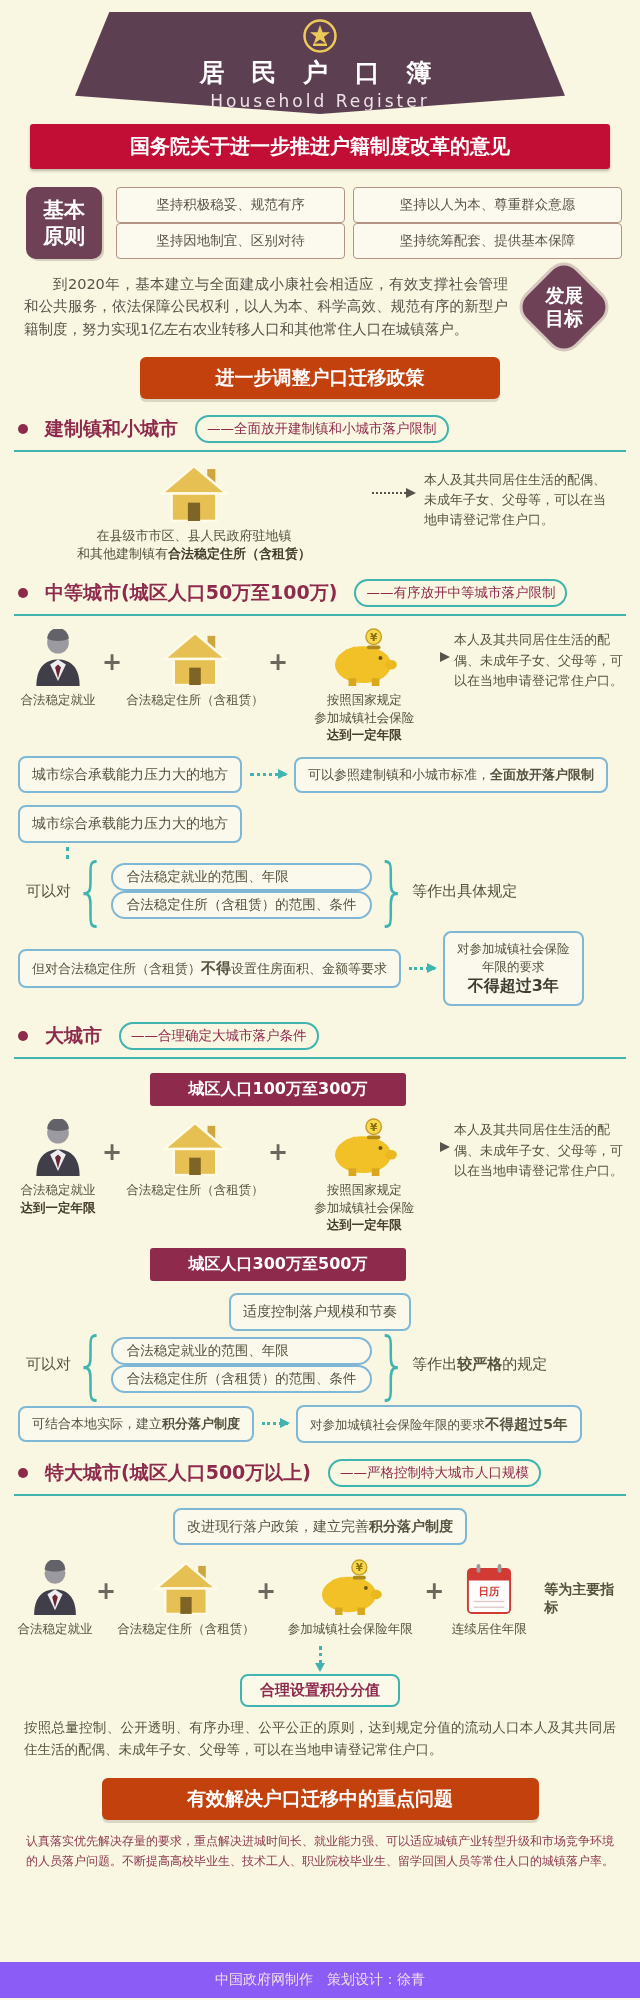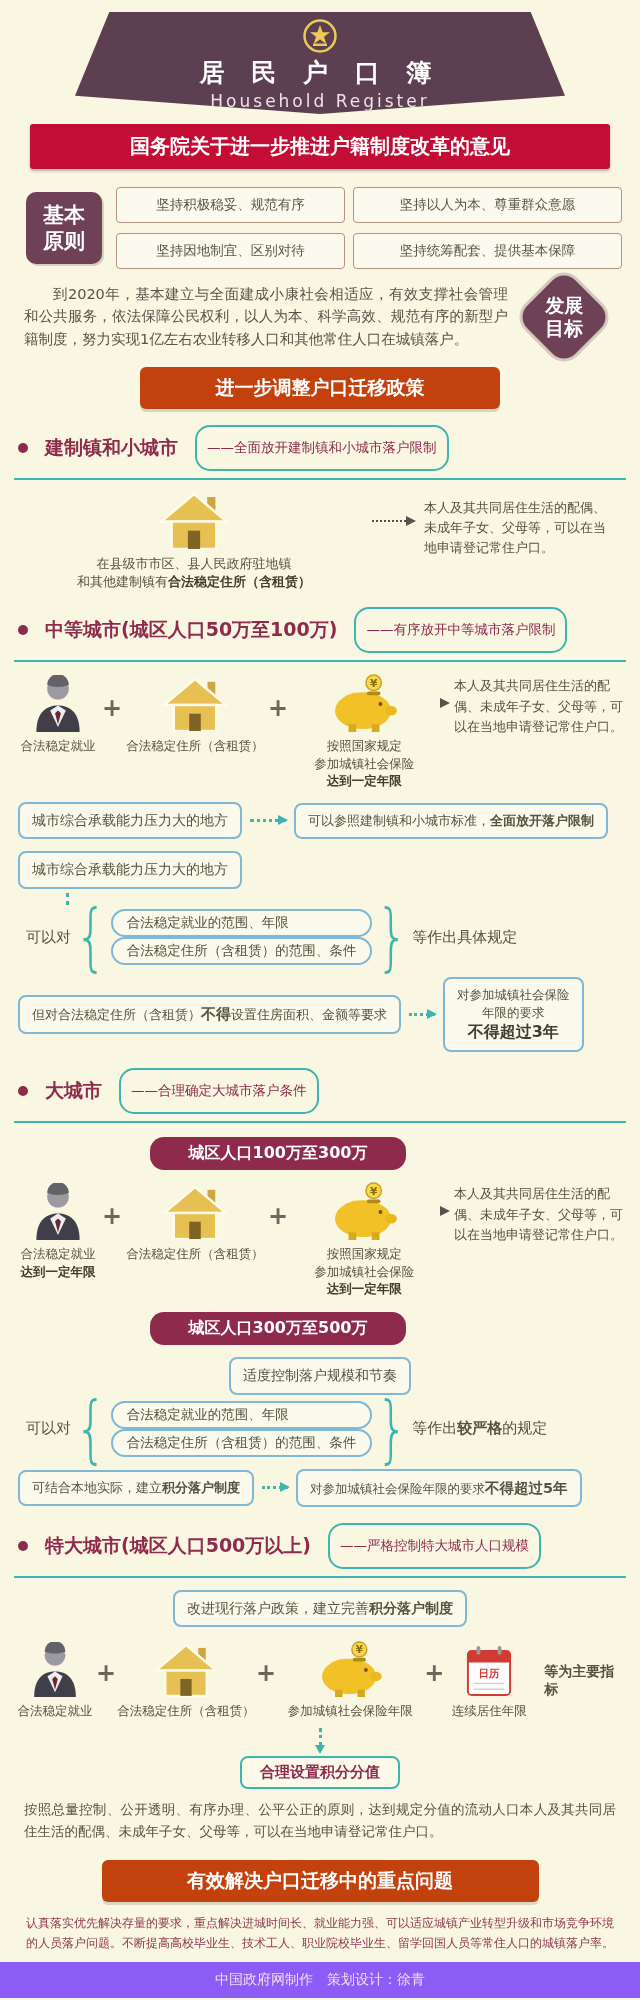--- a/index.html
+++ b/index.html
@@ -6,35 +6,35 @@
 body{width:640px;margin:0 auto;font-family:"DejaVu Sans","Liberation Sans",sans-serif;background:#efece0}
 .page{position:relative;width:640px;height:2000px;background:#f9f6e1;overflow:hidden}
 
 .book{width:490px;margin:12px auto 0;height:102px;background:linear-gradient(#604253,#533а4a);background-color:#5c3f51;clip-path:polygon(7% 0,93% 0,100% 82%,50% 100%,0 82%);display:flex;flex-direction:column;align-items:center;padding-top:7px;gap:2px}
 .book-title{color:#fff;font-size:25px;font-weight:bold;letter-spacing:9px;margin-top:1px}
 .book-sub{color:#efe2e9;font-size:17px;letter-spacing:3px}
 .red-banner{margin:10px 30px 0;background:#c20e34;color:#fff;text-align:center;font-size:20px;font-weight:bold;padding:9px 4px;border-radius:3px;box-shadow:0 2px 3px rgba(0,0,0,.25)}
 
 .principles{display:flex;align-items:center;gap:14px;margin:18px 26px 0}
 .p-label{flex:0 0 76px;height:72px;background:#6e4156;color:#fff;border-radius:10px;font-size:21px;font-weight:bold;display:flex;align-items:center;justify-content:center;text-align:center;white-space:pre-line;line-height:1.25;box-shadow:2px 2px 0 rgba(0,0,0,.15)}
-.p-grid{flex:1;display:grid;grid-template-columns:46% 54%;gap:10px 8px}
+.p-grid{flex:1;display:grid;grid-template-columns:46% 54%;gap:0 8px}
 .p-item{border:1px solid #b29384;border-radius:4px;background:rgba(255,255,255,.45);color:#5a5546;font-size:13.5px;text-align:center;padding:8px 2px}
 
 .goals{display:flex;margin:14px 24px 0;gap:4px}
 .goals-text{flex:1;font-size:14.5px;line-height:1.55;color:#57544a;text-indent:2em;text-align:justify}
 .badge-wrap{flex:0 0 104px;display:flex;align-items:center;justify-content:center}
 .badge{width:68px;height:68px;background:#6e4156;border-radius:16px;transform:rotate(45deg);display:flex;align-items:center;justify-content:center;box-shadow:0 0 0 3px rgba(110,65,86,.25)}
 .badge span{transform:rotate(-45deg);color:#fff;font-size:19px;font-weight:bold;text-align:center;white-space:pre-line;line-height:1.2}
 
 .teal-banner{margin:16px auto 0;width:360px;background:#c2410c;color:#fff;font-size:19px;font-weight:bold;text-align:center;padding:8px 0;border-radius:6px;box-shadow:0 3px 0 rgba(70,70,60,.18)}
 
 .sec-head{display:flex;align-items:center;gap:17px;margin:16px 14px 0;border-bottom:2px solid #3fb4b0;padding:0 4px 7px}
 .sec-dot{flex:0 0 10px;height:10px;border-radius:50%;background:#8e2b4d}
 .sec-title{color:#8e2b4d;font-size:19px;font-weight:bold;white-space:nowrap}
-.sec-sub{border:2px solid #3fb4b0;border-radius:15px;background:#f9f6e1;color:#8e2b4d;font-size:13.5px;padding:12px 10px;white-space:nowrap}
+.sec-sub{border:2px solid #3fb4b0;border-radius:15px;background:#f9f6e1;color:#8e2b4d;font-size:13.5px;padding:3px 10px;white-space:nowrap}
 
 .towns-row{display:flex;align-items:flex-start;margin:12px 26px 0}
 .house-block{flex:0 0 336px}
 .cond{display:flex;flex-direction:column;align-items:center;text-align:center}
 .islot{height:58px;display:flex;align-items:flex-end;justify-content:center}
 .icon-cap{margin-top:5px;font-size:12.5px;line-height:1.4;color:#55523f;white-space:pre-line}
 .icon-cap b{color:#433d2c}
 .bline{display:block}
 .plus{font-size:24px;font-weight:bold;color:#6b675c;margin-top:20px}
 .darrow{border-top:2px dotted #55534b;position:relative}
@@ -57,21 +57,21 @@
 .vdot{width:0;height:12px;border-left:3px dotted #3fb4b0;margin:4px 0 0 66px}
 .brace-row{display:flex;align-items:center;margin:4px 26px 0;gap:4px}
 .may{font-size:15px;color:#55523f;white-space:nowrap}
 .brace{color:#3fb4b0;font-size:50px;line-height:1;transform:scaleY(1.45);font-weight:300}
 .brace-open:before{content:"{"}
 .brace-close:before{content:"}"}
 .brace-items{display:flex;flex-direction:column;}
 .brace-item{border:2px solid #7fb7d7;border-radius:15px;font-size:13.5px;color:#55523f;padding:3px 14px;background:rgba(255,255,255,.35);white-space:nowrap}
 .cap-box{text-align:center;white-space:pre-line;font-size:12.5px}
 .capbig{display:block;font-size:16px;color:#3f3c30}
-.pop-band{width:256px;margin:14px 0 0 150px;background:#8e2b4d;color:#fff;text-align:center;font-size:16px;font-weight:bold;padding:6px 0;border-radius:14px}
+.pop-band{width:256px;margin:14px 0 0 150px;background:#8e2b4d;color:#fff;text-align:center;font-size:16px;font-weight:bold;padding:6px 0;border-radius:3px}
 .cbox{margin:12px auto 0;width:max-content}
 .varrow{width:0;border-left:3px dotted #3fb4b0;height:18px;margin:8px auto 0;position:relative}
 .varrow:after{content:"";position:absolute;left:-7px;bottom:-8px;border-top:9px solid #3fb4b0;border-left:5.5px solid transparent;border-right:5.5px solid transparent}
 .score{margin:10px auto 0;width:max-content;border:2px solid #3fb4b0;border-radius:8px;color:#8e2b4d;font-weight:bold;font-size:15px;padding:5px 18px;background:rgba(255,255,255,.3)}
 .para{margin:10px 24px 0;font-size:13.5px;line-height:1.6;color:#55523f;text-align:justify}
 .key-text{margin:12px 26px 0;font-size:12px;line-height:1.62;color:#8e3a50;font-weight:normal;text-align:justify}
 .footer{position:absolute;bottom:2px;left:0;right:0;background:#8b5cf6;color:#f2dde6;text-align:center;font-size:14px;padding:9px 0}
 svg{display:block}
 </style>
 </head>

